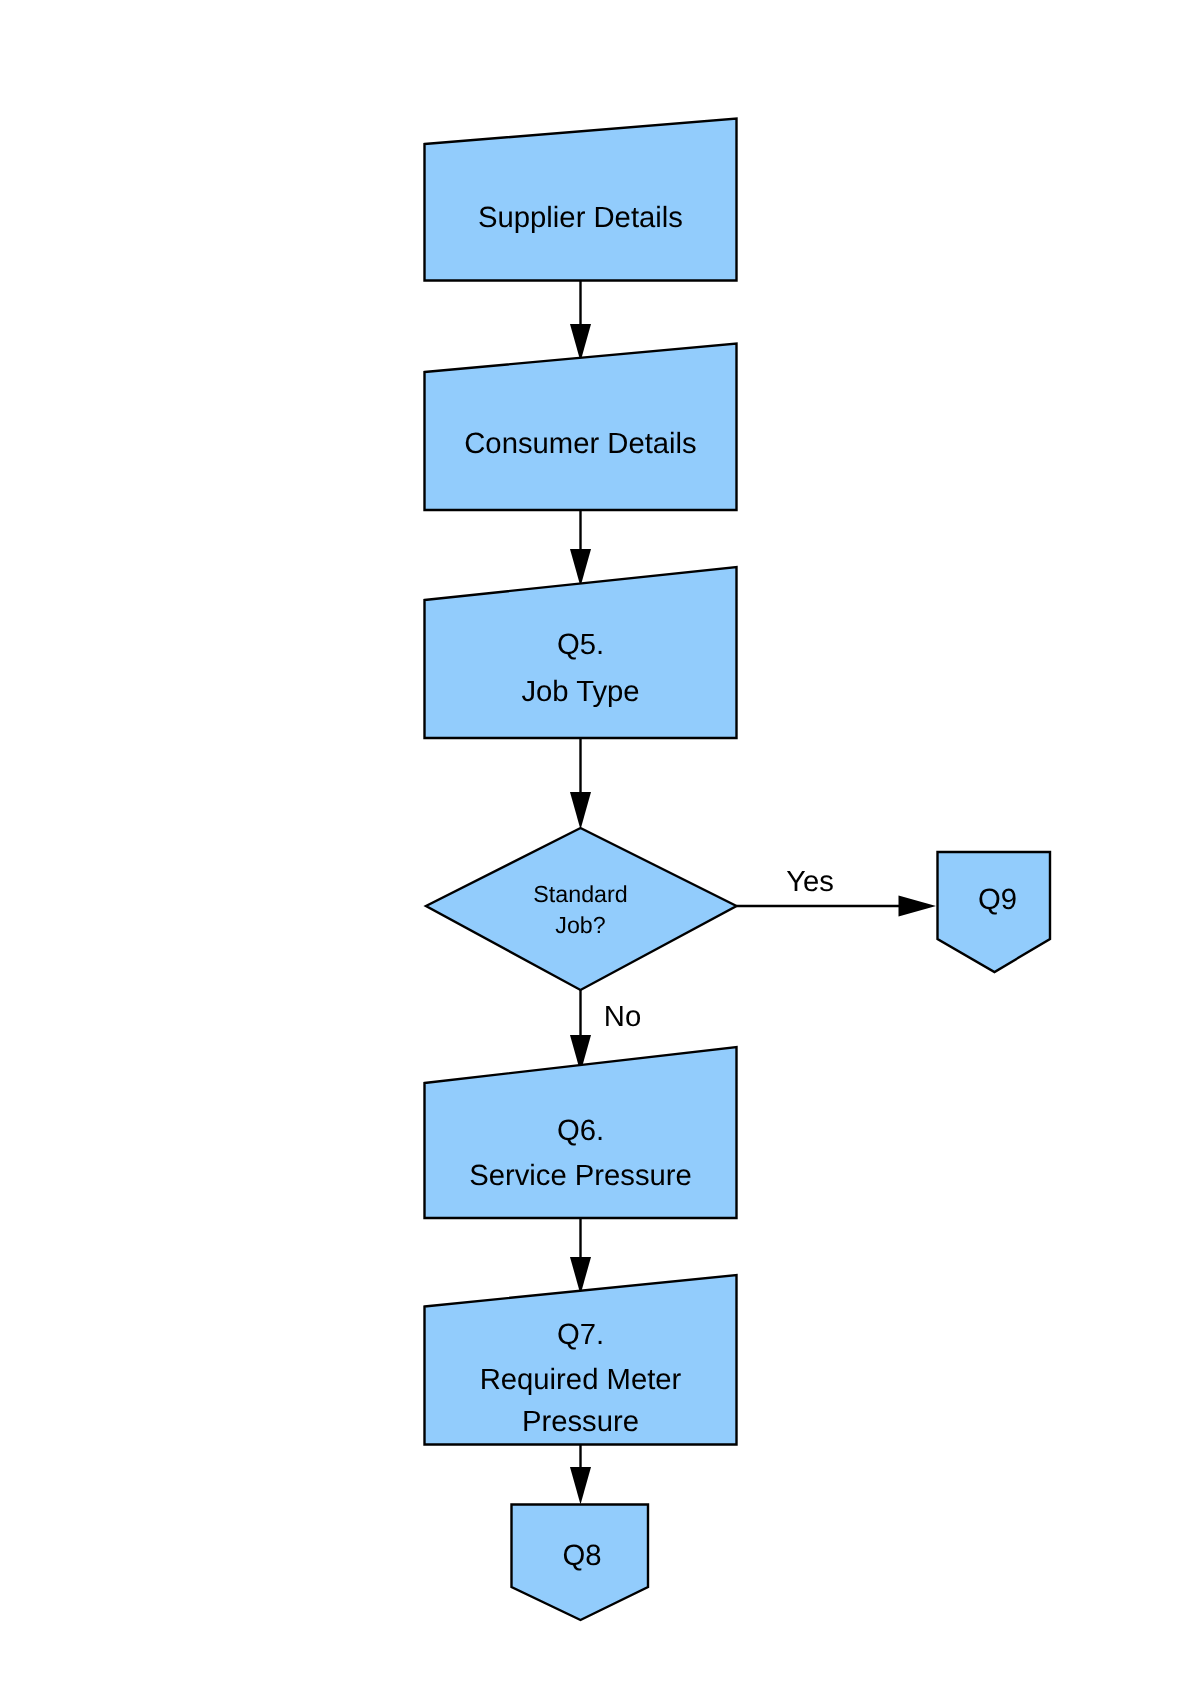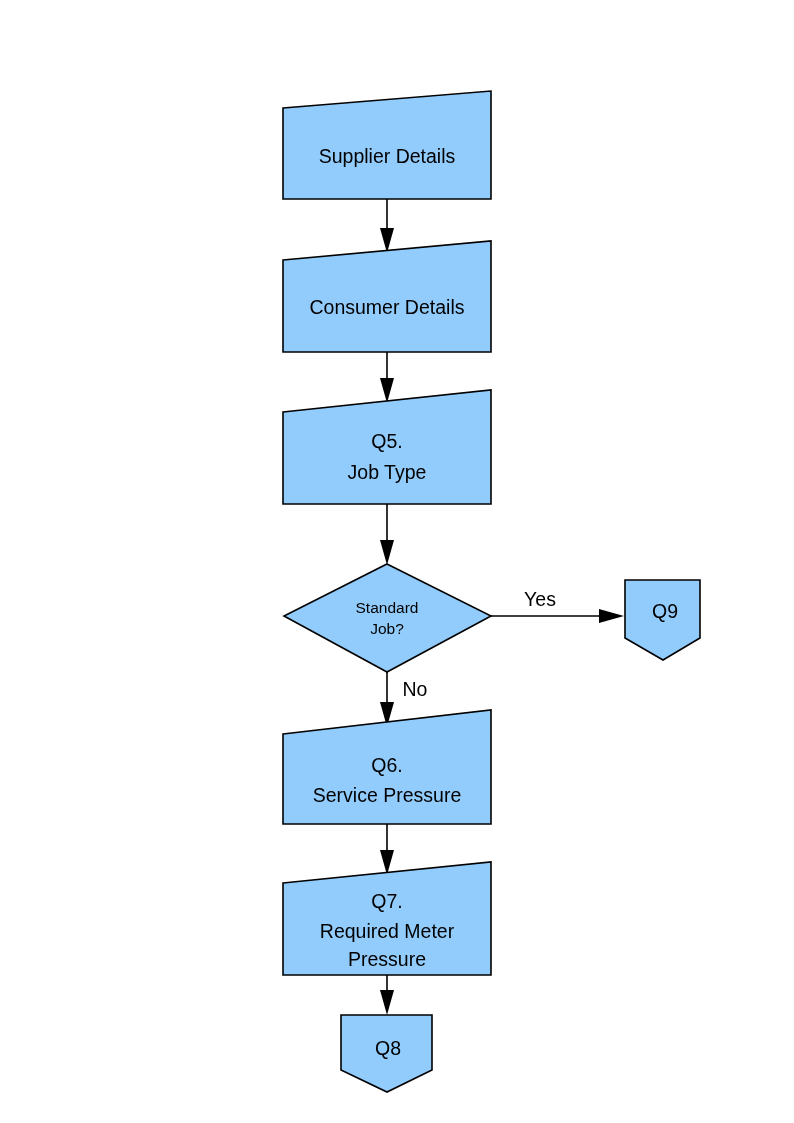--- a/index.html
+++ b/index.html
@@ -12,21 +12,20 @@
     width: 794px;
     height: 1123px;
     overflow: hidden;
     font-family: "Liberation Sans", sans-serif;
   }
   #flowchart-root {
     position: relative;
     width: 794px;
     height: 997px;
     background: #ffffff;
-    margin-top: 12px;
   }
   svg#flow-svg {
     display: block;
     width: 794px;
     height: 1123px;
   }
   .node-shape {
     stroke: #000000;
     stroke-width: 1.6;
     stroke-linejoin: miter;

